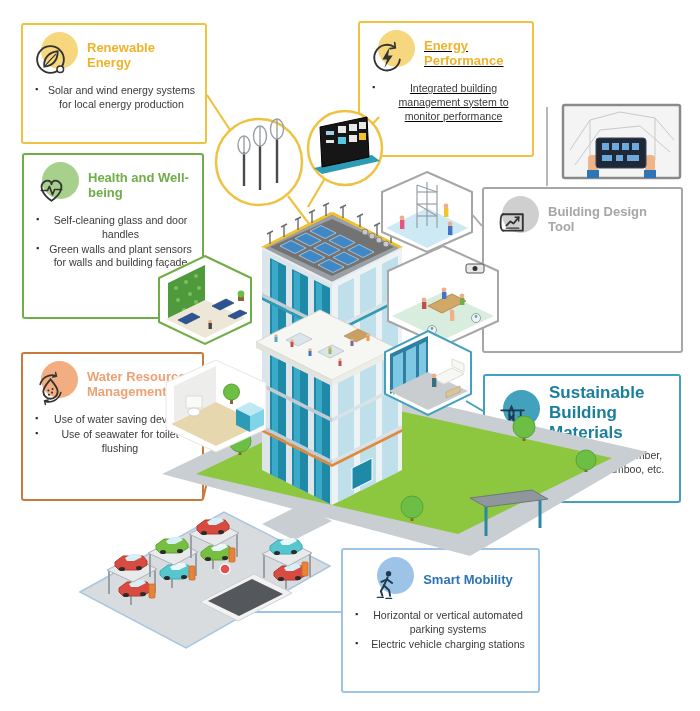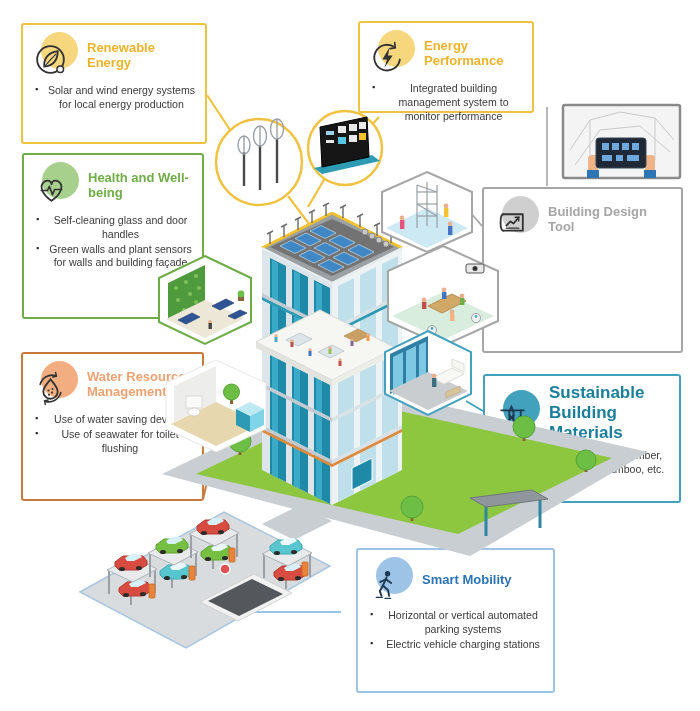--- a/index.html
+++ b/index.html
@@ -1,39 +1,39 @@
 <!DOCTYPE html>
 <html><head>
 <meta charset="utf-8">
 <style>
   html,body{margin:0;padding:0;background:#fff;}
   .canvas{position:relative;width:700px;height:711px;background:#fff;overflow:hidden;
           font-family:"Liberation Sans",sans-serif;}
   .illus{position:absolute;left:0;top:0;z-index:3;pointer-events:none;}
   .callout{position:absolute;z-index:2;background:#fff;border:2.5px solid var(--bd,#999);
            border-radius:3px;padding:7px 9px 6px 9px;box-sizing:border-box;}
-  .hd{display:flex;align-items:center;gap:9px;}
+  .hd{display:flex;align-items:center;gap:9px;justify-content:center;}
   .icon-wrap{position:relative;width:46px;height:46px;flex:0 0 auto;}
   .icon-circle{position:absolute;top:0;right:0;width:37px;height:37px;border-radius:50%;
                background:var(--ic,#ddd);}
   .icon-wrap svg{position:absolute;left:0;bottom:0;width:37px;height:37px;}
   .callout-title{font-weight:bold;font-size:13px;line-height:1.18;color:var(--tc,#333);}
   .t-sm .callout-title{font-size:17px;}
   .bullets{list-style:none;margin:6px 0 0 2px;padding:0;font-size:10.6px;line-height:1.3;
            color:#3a3a3a;}
   .bullets li{position:relative;padding-left:13px;margin:0 0 1px 0;text-align:center;}
   .bullets li::before{content:"▪";position:absolute;left:1px;top:0;font-size:8.5px;color:#1a1a1a;}
   
   #box-renewable{left:21px;top:23px;width:186px;height:121px;}
-  #box-energy{left:358px;top:21px;width:176px;height:92px;}
+  #box-energy{left:358px;top:21px;width:176px;height:136px;text-decoration:underline;}
   #box-health{left:22px;top:153px;width:182px;height:166px;}
   #box-water{left:21px;top:352px;width:183px;height:149px;}
   #box-design{left:482px;top:187px;width:201px;height:166px;}
   #box-materials{left:483px;top:374px;width:198px;height:129px;}
-  #box-mobility{left:341px;top:548px;width:199px;height:145px;margin-left:15px;}
+  #box-mobility{left:341px;top:548px;width:199px;height:145px;}
 </style>
 </head>
 <body>
 
 <div class="canvas">
 
 <svg class="illus" width="700" height="711" viewBox="0 0 700 711">
 
   <g fill="none">
     <path d="M207 95 L238 142" stroke="#EFC242" stroke-width="2.2"></path>

